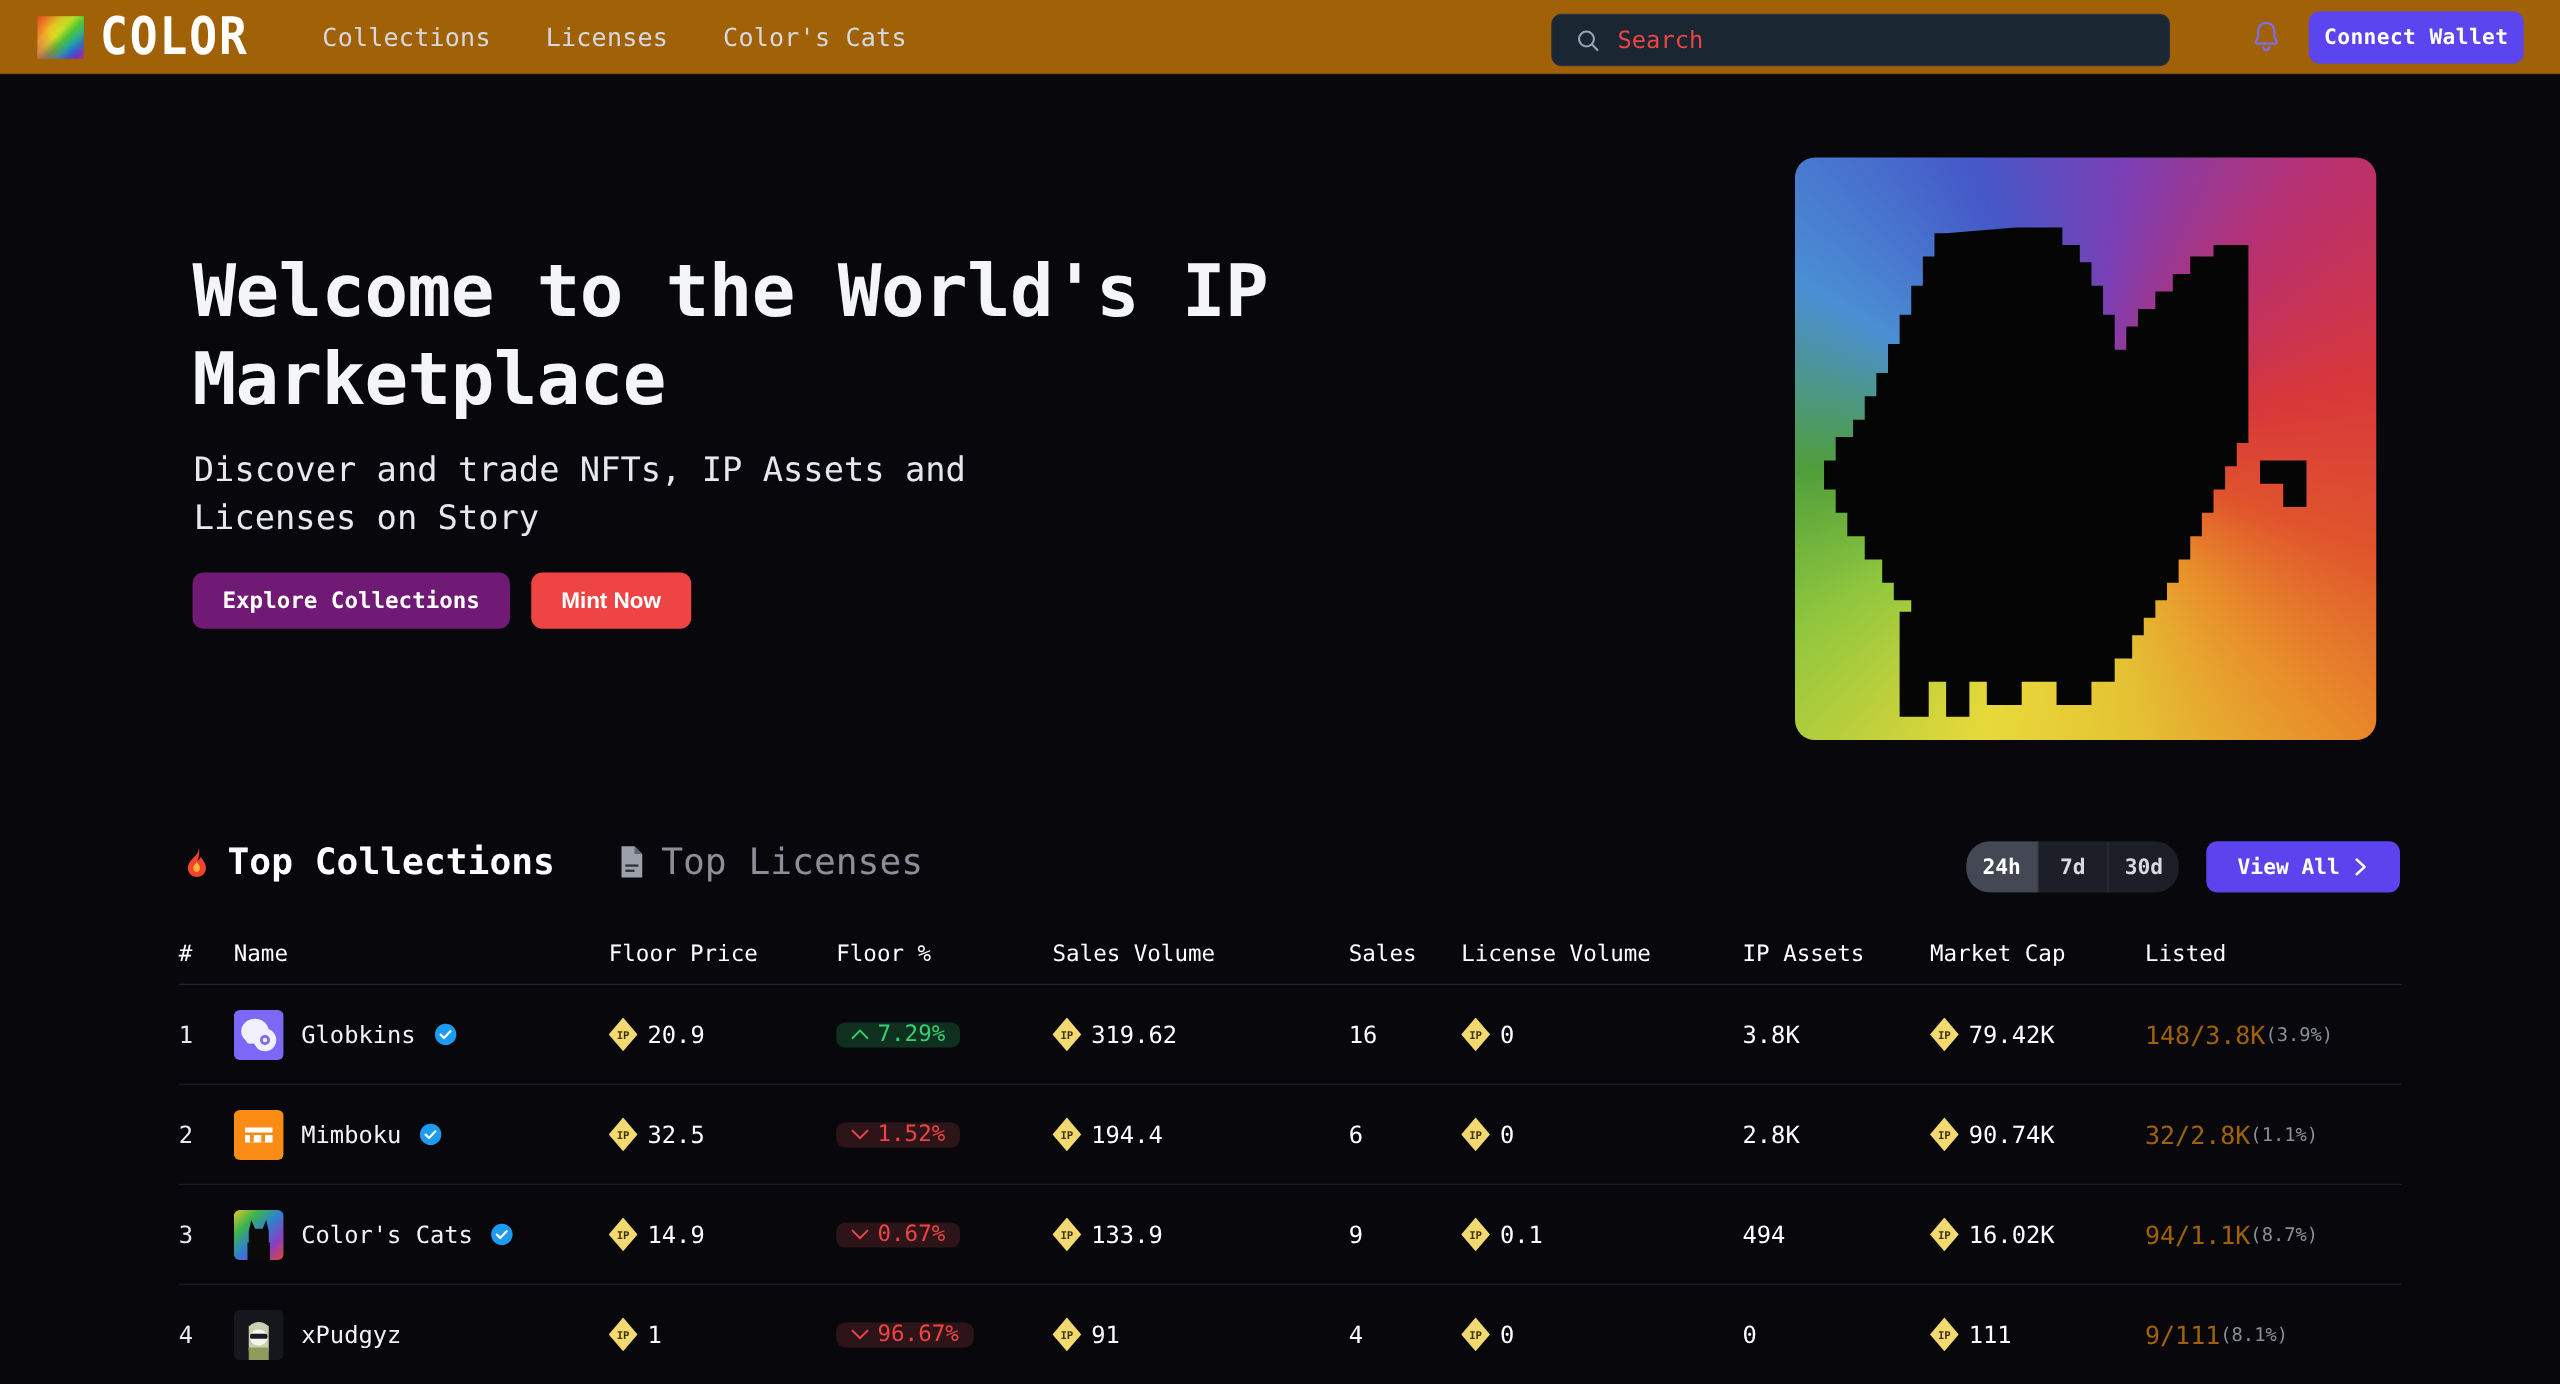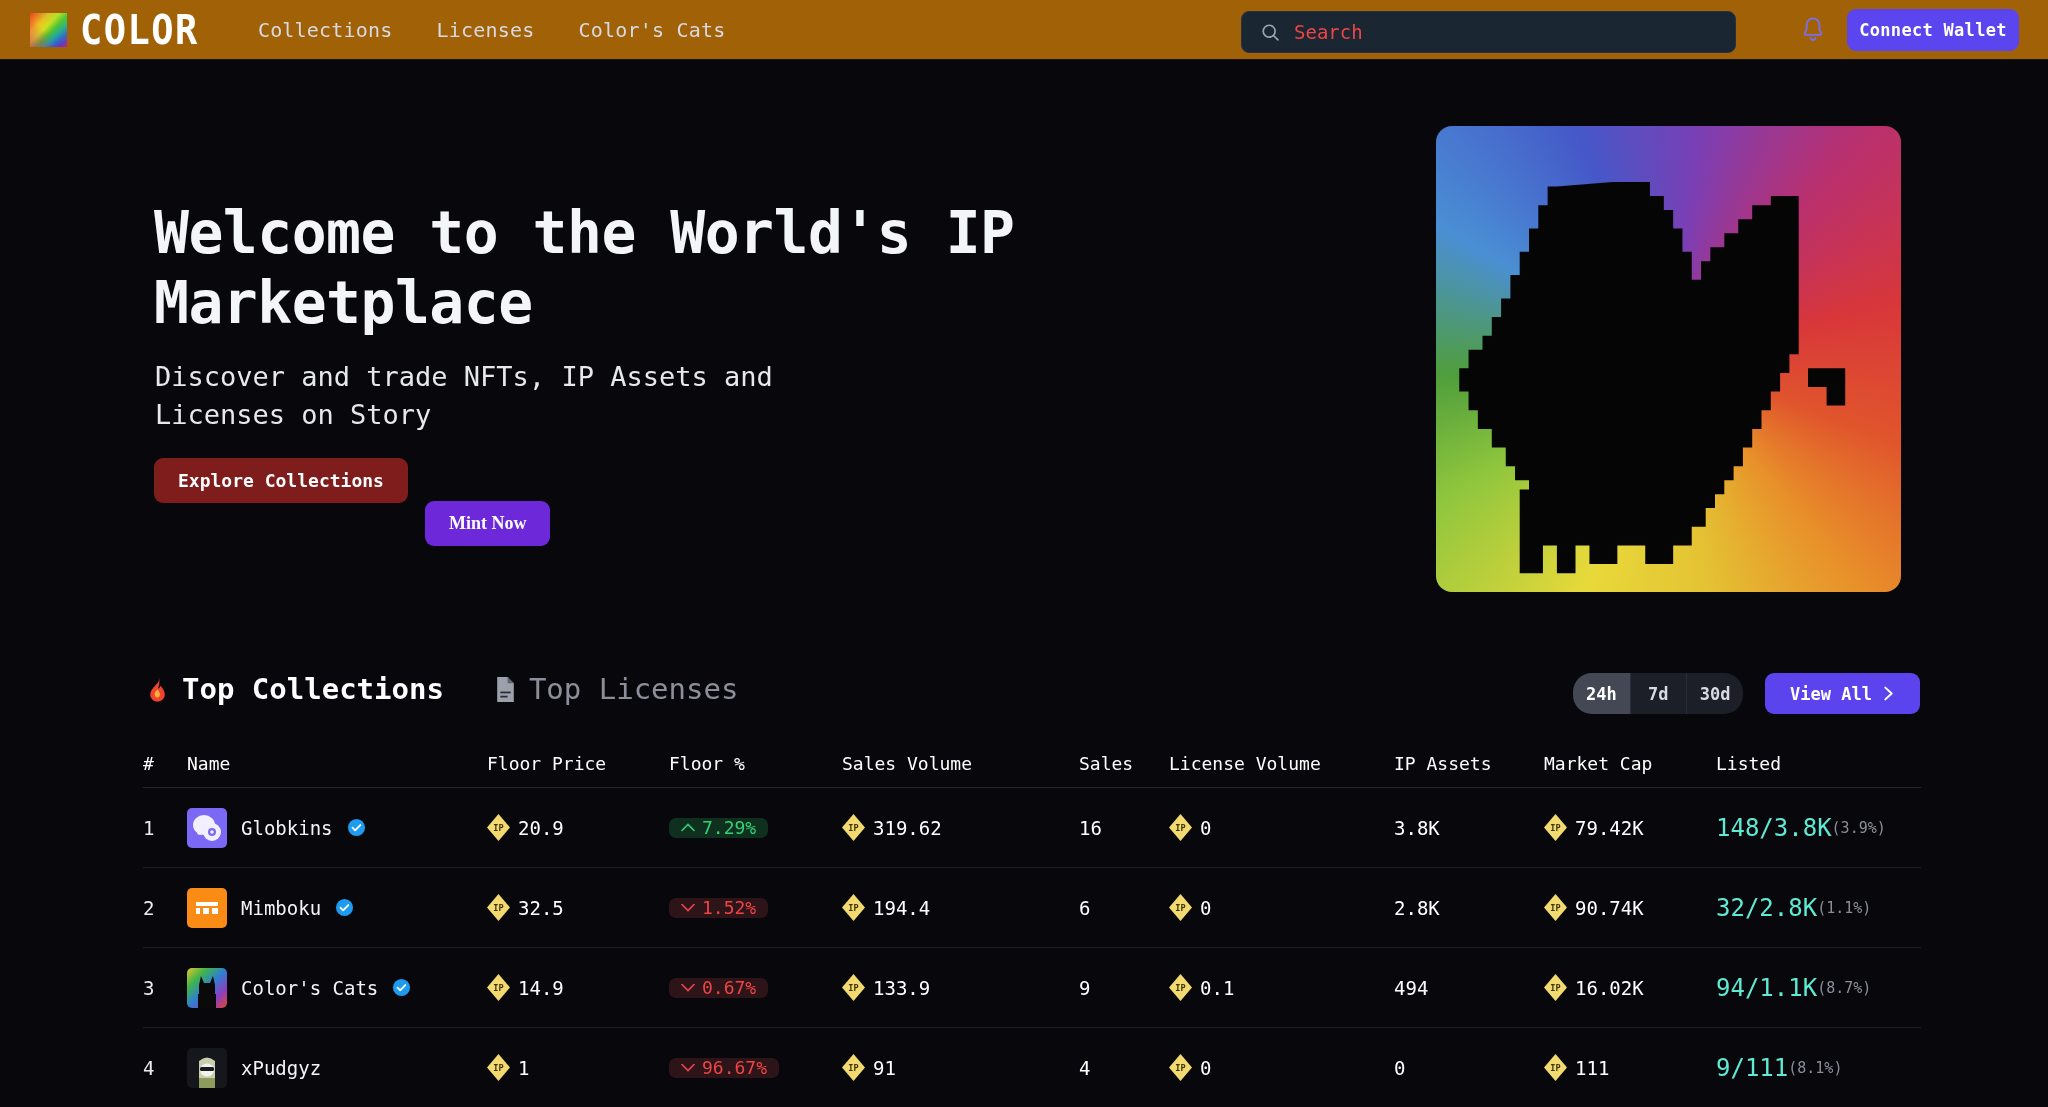--- a/index.html
+++ b/index.html
@@ -105,34 +105,33 @@
     color: #e6e8ee;
     font-size: 27px;
     line-height: 1.42;
   }
   .hero-btns {
     position: absolute; left: 154px; top: 458px;
     display: flex; gap: 17px;
   }
   .btn-explore {
     height: 45px; padding: 0 24px;
-    background: #7f1d1d;
+    background: #701a75;
     border: none; border-radius: 9px;
     color: #fff; font-size: 18px; font-weight: bold;
     font-family: "DejaVu Sans Mono", monospace;
     cursor: pointer;
   }
   .btn-mint {
     height: 45px; padding: 0 24px;
-    background: #6d28d9;
+    background: #ef4444;
     border: none; border-radius: 9px;
     color: #fff; font-size: 18px; font-weight: bold;
-    font-family: Liberation Serif, serif;
-    cursor: pointer;
-    margin-top: 43px;
+    font-family: Liberation Sans, sans-serif;
+    cursor: pointer;
   }
   .hero-art {
     position: absolute; left: 1436px; top: 126px;
     width: 465px; height: 466px;
     border-radius: 16px;
     overflow: hidden;
     background:
       conic-gradient(from 200deg at 50% 50%,
         #e8d93a 0deg, #8fc63d 38deg, #4f9e3c 66deg,
         #4a8fd4 100deg, #4558c8 138deg, #7b3fb5 168deg,
@@ -230,21 +229,21 @@
   .pill {
     display: inline-flex; align-items: center; gap: 7px;
     height: 20px; padding: 0 12px;
     border-radius: 7px;
     font-size: 18px;
     font-weight: normal;
   }
   .pill.up { background: #10301f; color: #34d172; }
   .pill.down { background: #2d1418; color: #ef4444; text-align: center; }
 
-  .listed-main { color: #5eead4; font-size: 24px; }
+  .listed-main { color: #a16207; font-size: 20px; }
   .listed-sub { color: #8a8d98; font-size: 15px; }
 </style>
 </head>
 <body>
 
 <div class="header">
   <div class="logo-wrap">
     <div class="logo-square"></div>
     <div class="logo-text">COLOR</div>
   </div>

